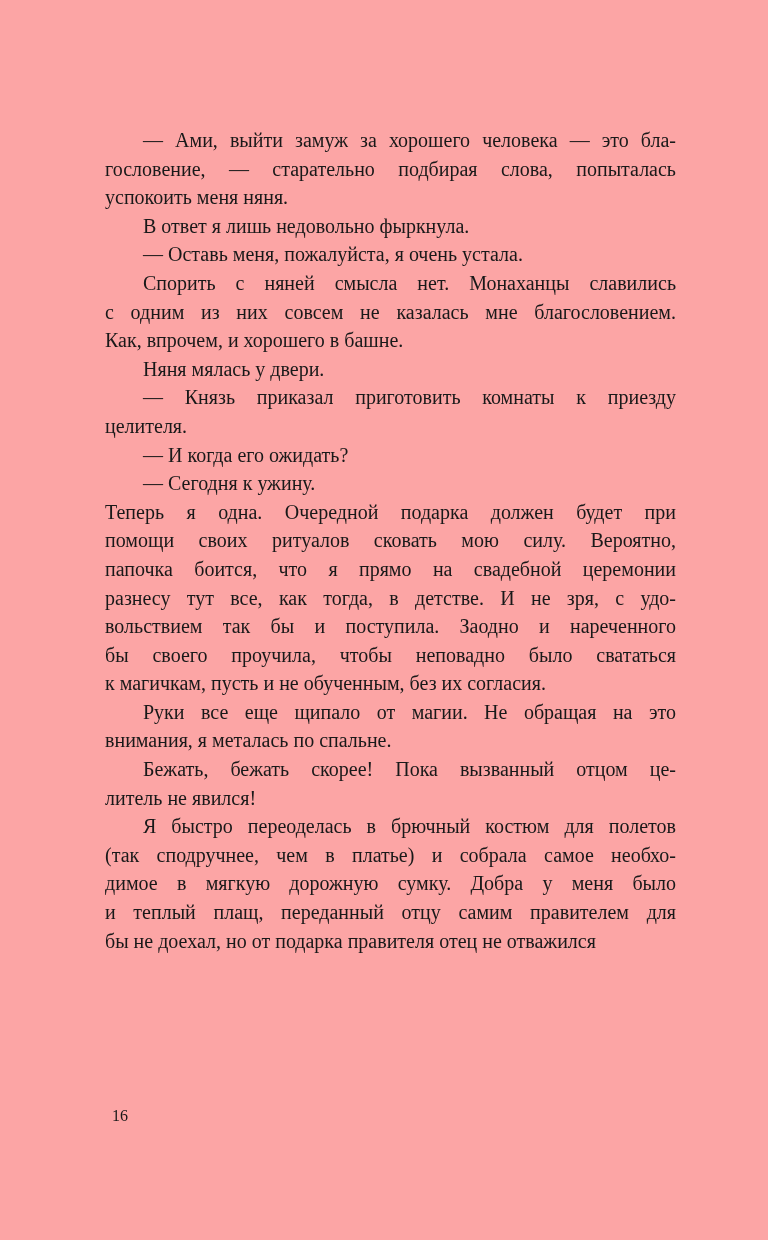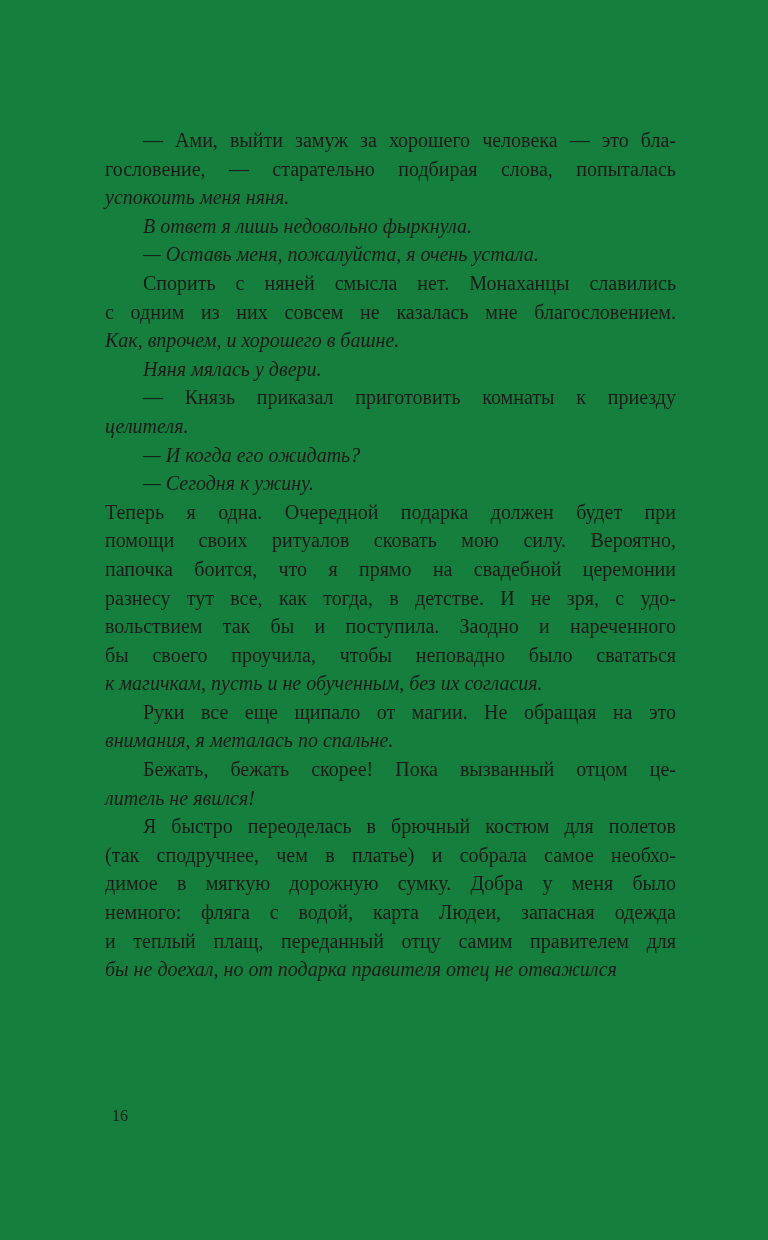--- a/index.html
+++ b/index.html
@@ -10,42 +10,41 @@
     width: 768px;
     height: 1240px;
     background: #ffffff;
     position: relative;
     overflow: hidden;
     font-family: "Liberation Serif", serif;
   }
   .book-page {
     position: absolute;
     inset: 0;
-    background: #15803d;
+    background: #fca5a5;
   }
   .text-block {
     position: absolute;
     left: 105px;
     top: 126px;
     width: 571px;
     font-family: "Liberation Serif", serif;
     font-size: 20px;
     line-height: 28.6px;
     color: #191919;
     -webkit-font-smoothing: antialiased;
   }
   .line {
     text-align: justify;
     text-align-last: justify;
     white-space: normal;
   }
   .line.last {
     text-align: right;
     text-align-last: left;
-    font-style: italic;
   }
   .line.first {
     text-indent: 38px;
   }
   .page-number {
     position: absolute;
     left: 112px;
     top: 1102px;
     font-family: "Liberation Serif", serif;
     font-size: 16px;
@@ -78,18 +77,17 @@
       <div class="line">вольствием так бы и поступила. Заодно и нареченного</div>
       <div class="line">бы своего проучила, чтобы неповадно было свататься</div>
       <div class="line last">к магичкам, пусть и не обученным, без их согласия.</div>
       <div class="line first">Руки все еще щипало от магии. Не обращая на это</div>
       <div class="line last">внимания, я металась по спальне.</div>
       <div class="line first">Бежать, бежать скорее! Пока вызванный отцом це-</div>
       <div class="line last">литель не явился!</div>
       <div class="line first">Я быстро переоделась в брючный костюм для полетов</div>
       <div class="line">(так сподручнее, чем в платье) и собрала самое необхо-</div>
       <div class="line">димое в мягкую дорожную сумку. Добра у меня было</div>
-      <div class="line">немного: фляга с водой, карта Людеи, запасная одежда</div>
       <div class="line">и теплый плащ, переданный отцу самим правителем для</div>
       <div class="line last">бы не доехал, но от подарка правителя отец не отважился</div>
     </div>
   <div class="page-number">16</div>
 </div>
 
 </body></html>

